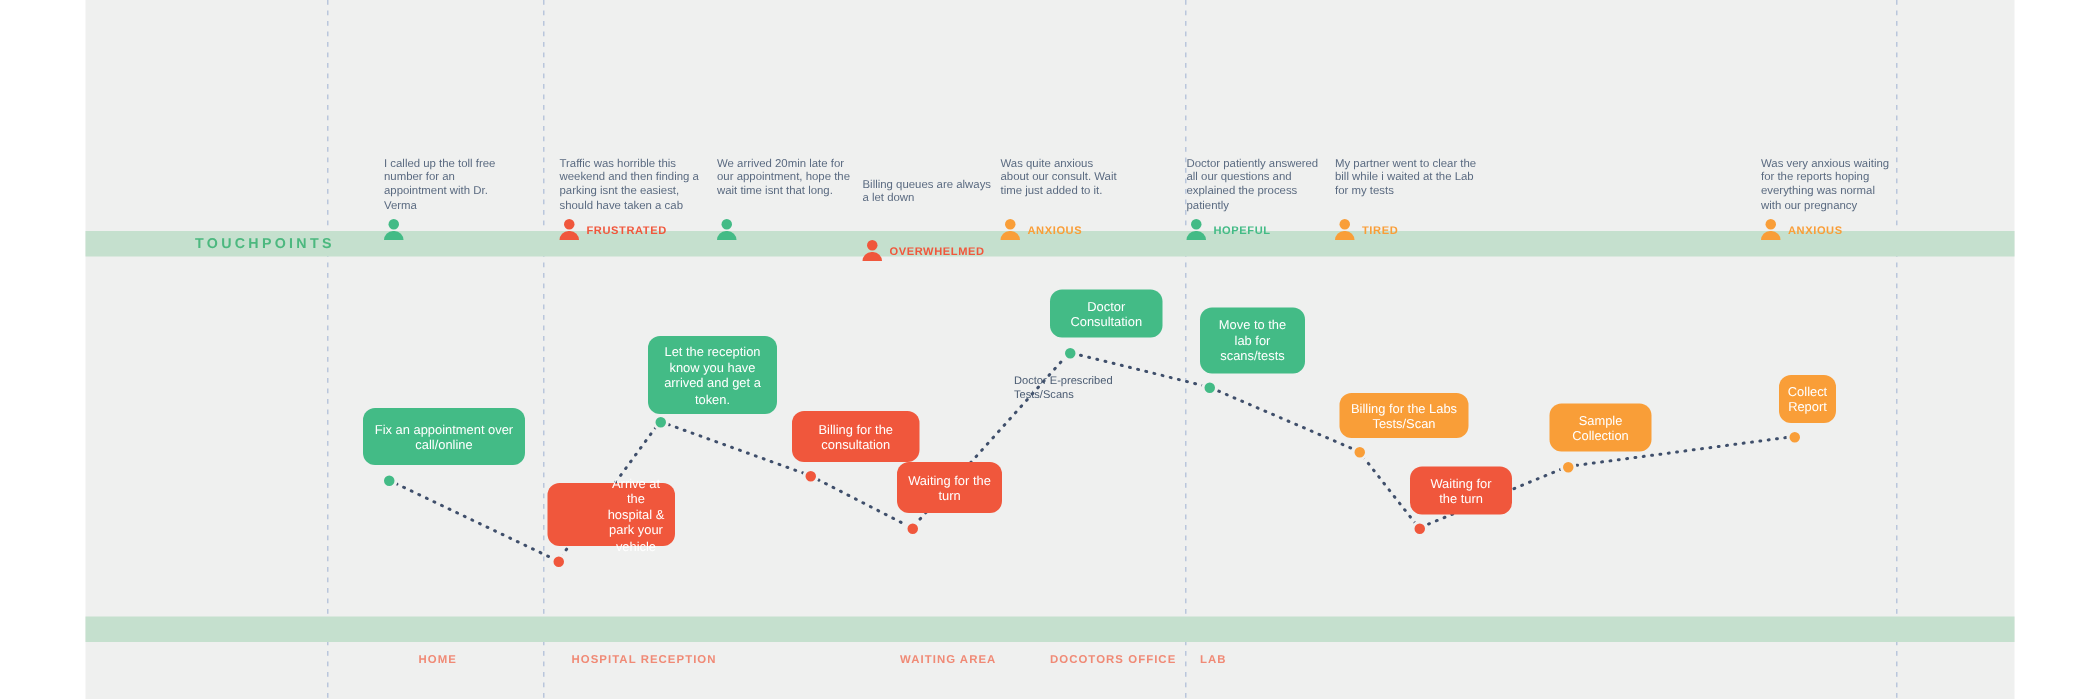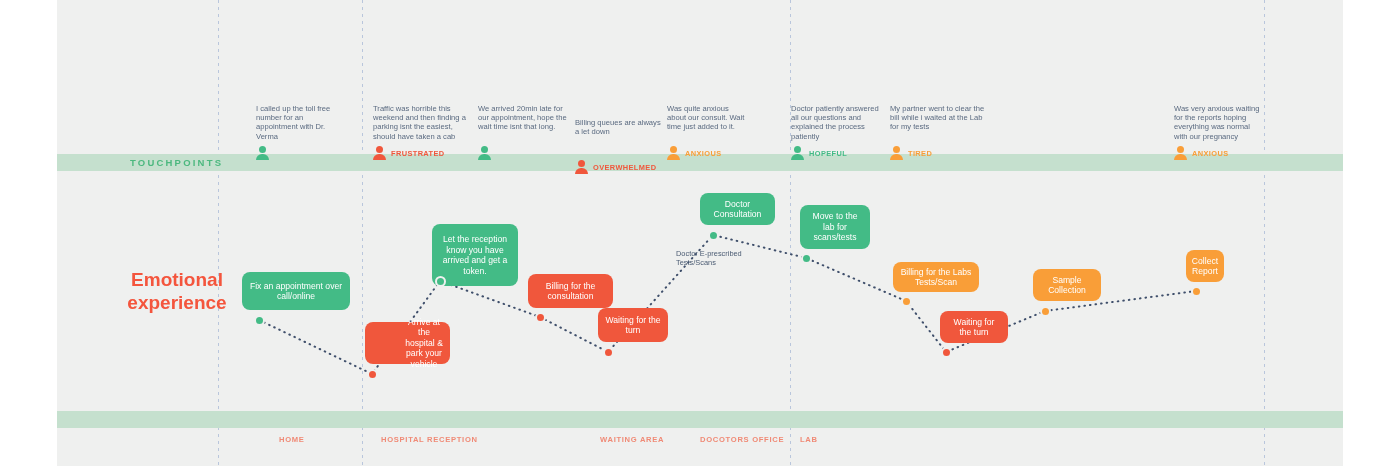--- a/index.html
+++ b/index.html
@@ -182,24 +182,20 @@
     </div>
 
   <svg class="conn">
     <polyline id="conn-line" fill="none" stroke="#3f4f6b" stroke-width="2" stroke-linecap="round" stroke-dasharray="0.6 5" points="259,320 372,374 440,281 540,317 608,352 713,235 806,258 906,301 946,352 1045,311 1196,291"></polyline>
   </svg>
 
   <div class="band band-top"></div>
   <div class="band band-bottom"></div>
   <div class="band-label">TOUCHPOINTS</div>
 
-  <div class="section-title">
-    <span>Emotional</span><br>
-    <span>experience</span>
-  </div>
 
   <div id="touchpoints">
       <div class="tp" style="left: 256px; top: 104px; width: 90px;">
         <span class="tp-quote">I called up the toll free number for an appointment with Dr. Verma</span>
         <div class="tp-foot" style="color: rgb(67, 187, 134);">
           <span class="person">
             <span class="head"></span>
             <span class="body"></span>
           </span>
         </div>
@@ -272,21 +268,21 @@
           </span>
           <span class="tp-mood">ANXIOUS</span>
         </div>
       </div>
     </div>
   <div id="journey">
       <div class="jbox c-green" style="left: 242px; top: 272px; width: 108px; height: 38px;">Fix an appointment over call/online</div>
       <div class="dot d-green" style="left: 254px; top: 315px;"></div>
       <div class="jbox c-red" style="left: 365px; top: 322px; width: 85px; height: 42px; padding-left: 40px;">Arrive at the hospital &amp; park your vehicle</div>
       <div class="dot d-red" style="left: 367px; top: 369px;"></div>
-      <div class="jbox c-green" style="left: 432px; top: 224px; width: 86px; height: 62px;">Let the reception know you have arrived and get a token.</div>
+      <div class="jbox c-green" style="left: 432px; top: 224px; width: 86px; height: 52px;">Let the reception know you have arrived and get a token.</div>
       <div class="dot d-green" style="left: 435px; top: 276px;"></div>
       <div class="jbox c-red" style="left: 528px; top: 274px; width: 85px; height: 34px;">Billing for the consultation</div>
       <div class="dot d-red" style="left: 535px; top: 312px;"></div>
       <div class="jbox c-red" style="left: 598px; top: 308px; width: 70px; height: 34px;">Waiting for the turn</div>
       <div class="dot d-red" style="left: 603px; top: 347px;"></div>
       <div class="jbox c-green" style="left: 700px; top: 193px; width: 75px; height: 32px;">Doctor Consultation</div>
       <div class="dot d-green" style="left: 708px; top: 230px;"></div>
       <div class="jbox c-green" style="left: 800px; top: 205px; width: 70px; height: 44px;">Move to the lab for scans/tests</div>
       <div class="dot d-green" style="left: 801px; top: 253px;"></div>
       <div class="jbox c-orange" style="left: 893px; top: 262px; width: 86px; height: 30px;">Billing for the Labs Tests/Scan</div>

